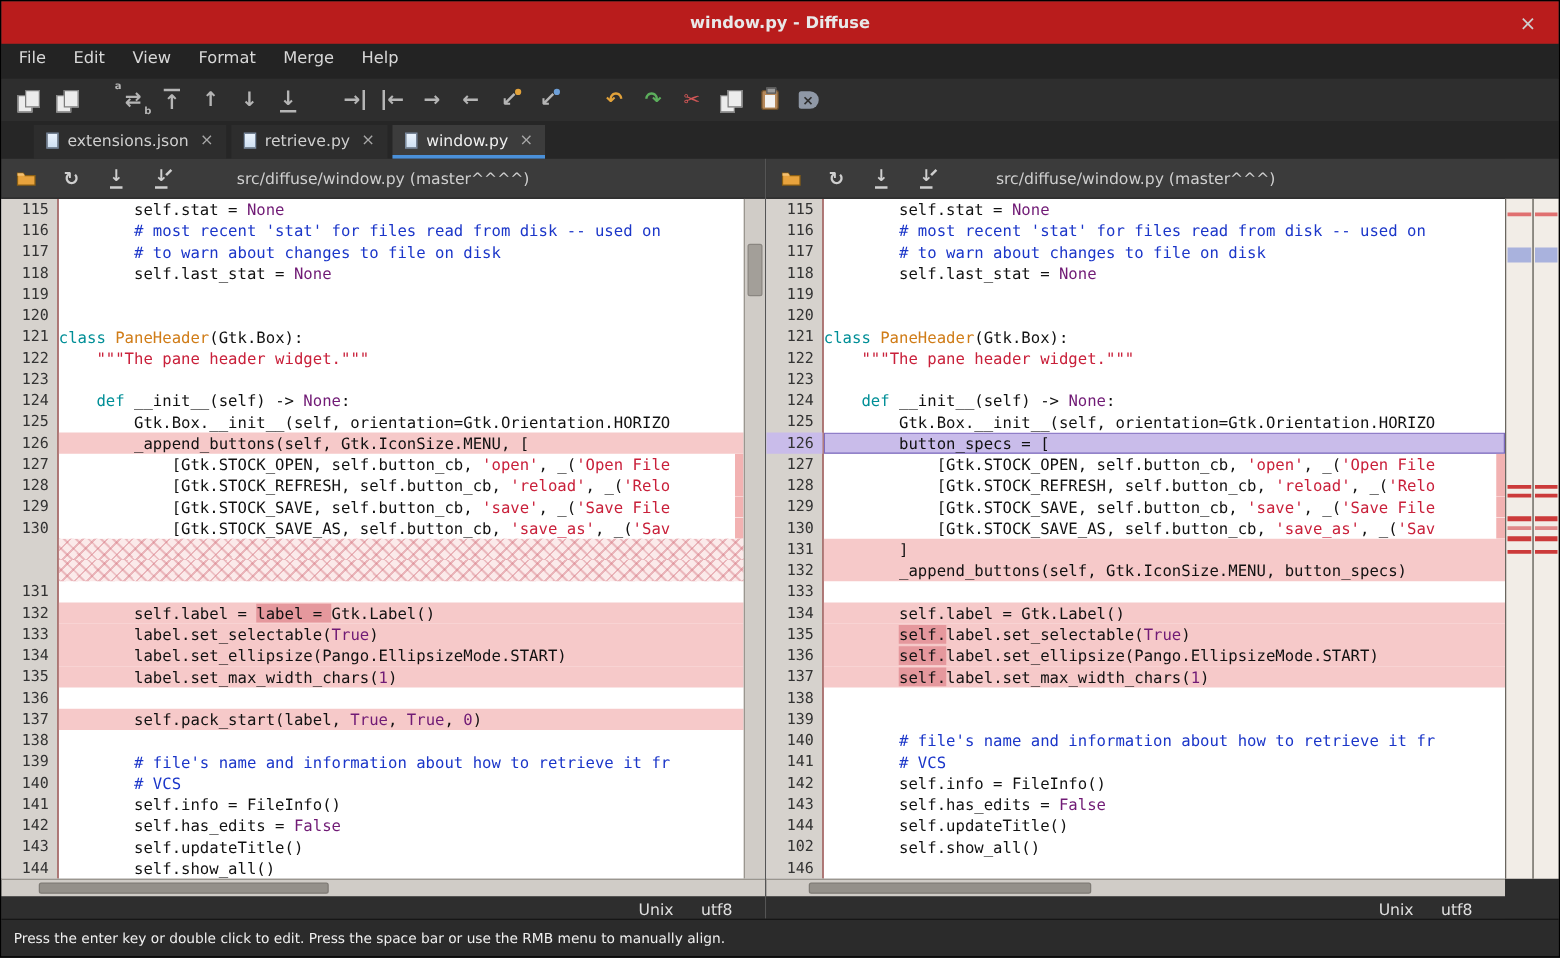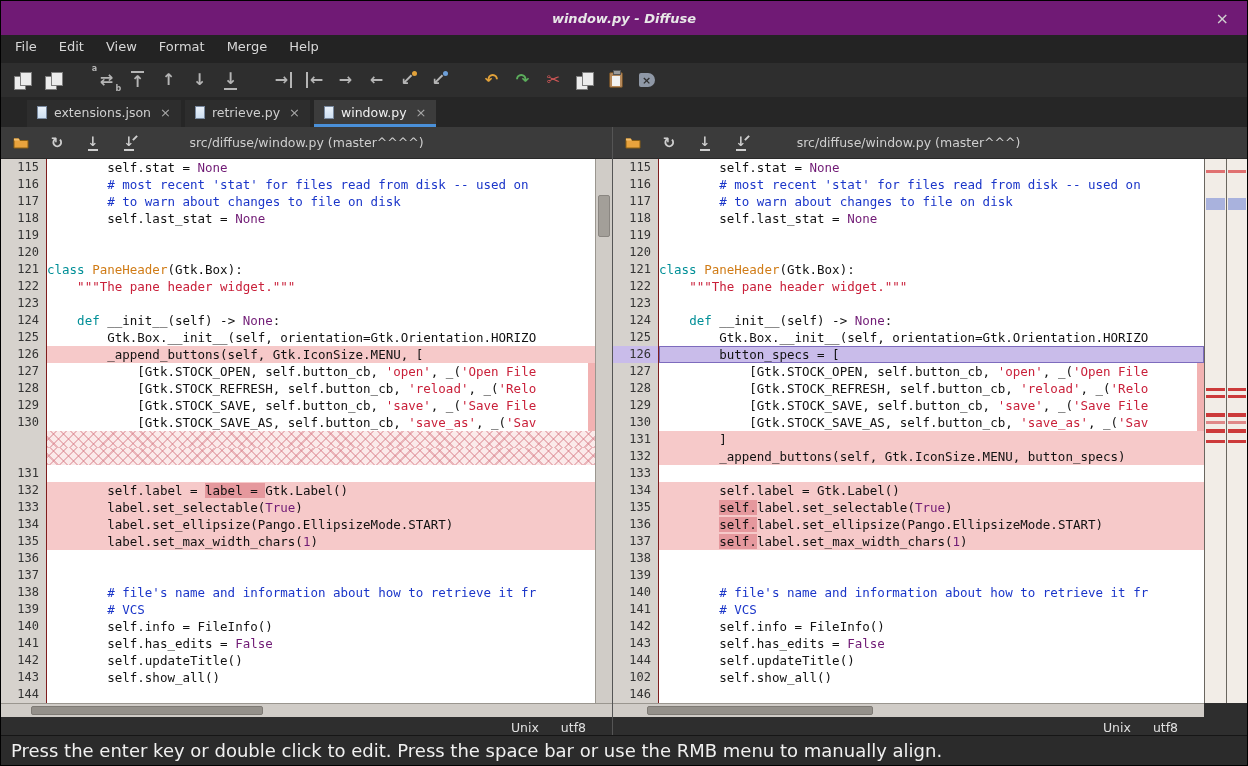--- a/index.html
+++ b/index.html
@@ -1,19 +1,19 @@
 <!DOCTYPE html>
 <html><head>
 <meta charset="utf-8">
 <style>
   html,body{margin:0;padding:0;background:#161616;}
   *{box-sizing:border-box;}
   .window{width:1248px;height:766px;background:#2b2b2b;font-family:"DejaVu Sans",sans-serif;overflow:hidden;display:flex;flex-direction:column;border:1px solid #000;}
   
-  .titlebar{height:34px;background:#701a75;display:flex;align-items:center;position:relative;flex:0 0 auto;font-style:italic;}
+  .titlebar{height:34px;background:#b91c1c;display:flex;align-items:center;position:relative;flex:0 0 auto;}
   .title-text{flex:1;text-align:center;color:#e8e8e8;font-size:13px;font-weight:bold;}
   .win-close{position:absolute;right:12px;top:0;height:34px;display:flex;align-items:center;color:#cfcfcf;font-size:16px;cursor:default;padding:0 6px;}
   
   .menubar{height:28px;background:#232323;display:flex;align-items:flex-start;padding-left:4px;flex:0 0 auto;}
   .menu-item{color:#d8d8d8;font-size:13px;padding:4px 10px;margin-right:2px;}
   
   .toolbar{height:34px;background:#2e2e2e;display:flex;align-items:center;padding-left:6px;flex:0 0 auto;}
   .tb-group{display:flex;align-items:center;margin-right:22px;}
   .tbtn{width:31px;height:28px;display:flex;align-items:center;justify-content:center;color:#b5b5b5;position:relative;}
   .tglyph{font-size:16px;line-height:1;font-weight:bold;display:inline-block;}
@@ -77,21 +77,21 @@
   .pane.right .hthumb{left:34px;width:226px;}
   .pane-status{height:20px;background:#2e2e2e;display:flex;align-items:center;justify-content:flex-end;gap:22px;padding-right:26px;color:#e0e0e0;font-size:12.5px;flex:0 0 auto;}
   
   .overview{width:43px;display:flex;flex-direction:column;background:#2e2e2e;}
   .ov-spacer{height:32px;background:#3b3b3b;border-bottom:1px solid #2a2a2a;flex:0 0 auto;}
   .ov-maps{height:544px;display:flex;flex:0 0 auto;}
   .ov-col{flex:1;position:relative;background:#f2ede7;border-left:1px solid #6a665f;}
   .ov-mark{position:absolute;left:1px;right:1px;}
   .ov-bottom{flex:1;background:#2e2e2e;}
   
-  .statusbar{height:30px;background:#2b2b2b;border-top:1px solid #161616;display:flex;align-items:center;padding-left:10px;color:#f0f0f0;font-size:18px;flex:0 0 auto;}
+  .statusbar{height:30px;background:#2b2b2b;border-top:1px solid #161616;display:flex;align-items:center;padding-left:10px;color:#f0f0f0;font-size:11px;flex:0 0 auto;}
 </style>
 </head>
 <body>
 
 <div class="window">
 
   <div class="titlebar">
     <div class="title-text">window.py - Diffuse</div>
     <div class="win-close">×</div>
   </div>
@@ -264,20 +264,21 @@
             <div class="row"><span class="sg-p">            [Gtk.STOCK_SAVE, self.button_cb, </span><span class="sg-s">'save'</span><span class="sg-p">, _(</span><span class="sg-s">'Save File</span><span class="edge-mark"></span></div>
             <div class="row"><span class="sg-p">            [Gtk.STOCK_SAVE_AS, self.button_cb, </span><span class="sg-s">'save_as'</span><span class="sg-p">, _(</span><span class="sg-s">'Sav</span><span class="edge-mark"></span></div>
             <div class="row gap"></div>
             <div class="row gap"></div>
             <div class="row"></div>
             <div class="row diff"><span class="sg-p">        self.label = </span><span class="sg-h">label = </span><span class="sg-p">Gtk.Label()</span></div>
             <div class="row diff"><span class="sg-p">        label.set_selectable(</span><span class="sg-l">True</span><span class="sg-p">)</span></div>
             <div class="row diff"><span class="sg-p">        label.set_ellipsize(Pango.EllipsizeMode.START)</span></div>
             <div class="row diff"><span class="sg-p">        label.set_max_width_chars(</span><span class="sg-l">1</span><span class="sg-p">)</span></div>
             <div class="row"></div>
+            <div class="row diff"><span class="sg-p">        self.pack_start(label, </span><span class="sg-l">True</span><span class="sg-p">, </span><span class="sg-l">True</span><span class="sg-p">, </span><span class="sg-l">0</span><span class="sg-p">)</span></div>
             <div class="row"></div>
             <div class="row"><span class="sg-c">        # file's name and information about how to retrieve it fr</span></div>
             <div class="row"><span class="sg-c">        # VCS</span></div>
             <div class="row"><span class="sg-p">        self.info = FileInfo()</span></div>
             <div class="row"><span class="sg-p">        self.has_edits = </span><span class="sg-l">False</span></div>
             <div class="row"><span class="sg-p">        self.updateTitle()</span></div>
             <div class="row"><span class="sg-p">        self.show_all()</span></div>
           </div>
         <div class="vscroll">
             <div class="vthumb"></div>

